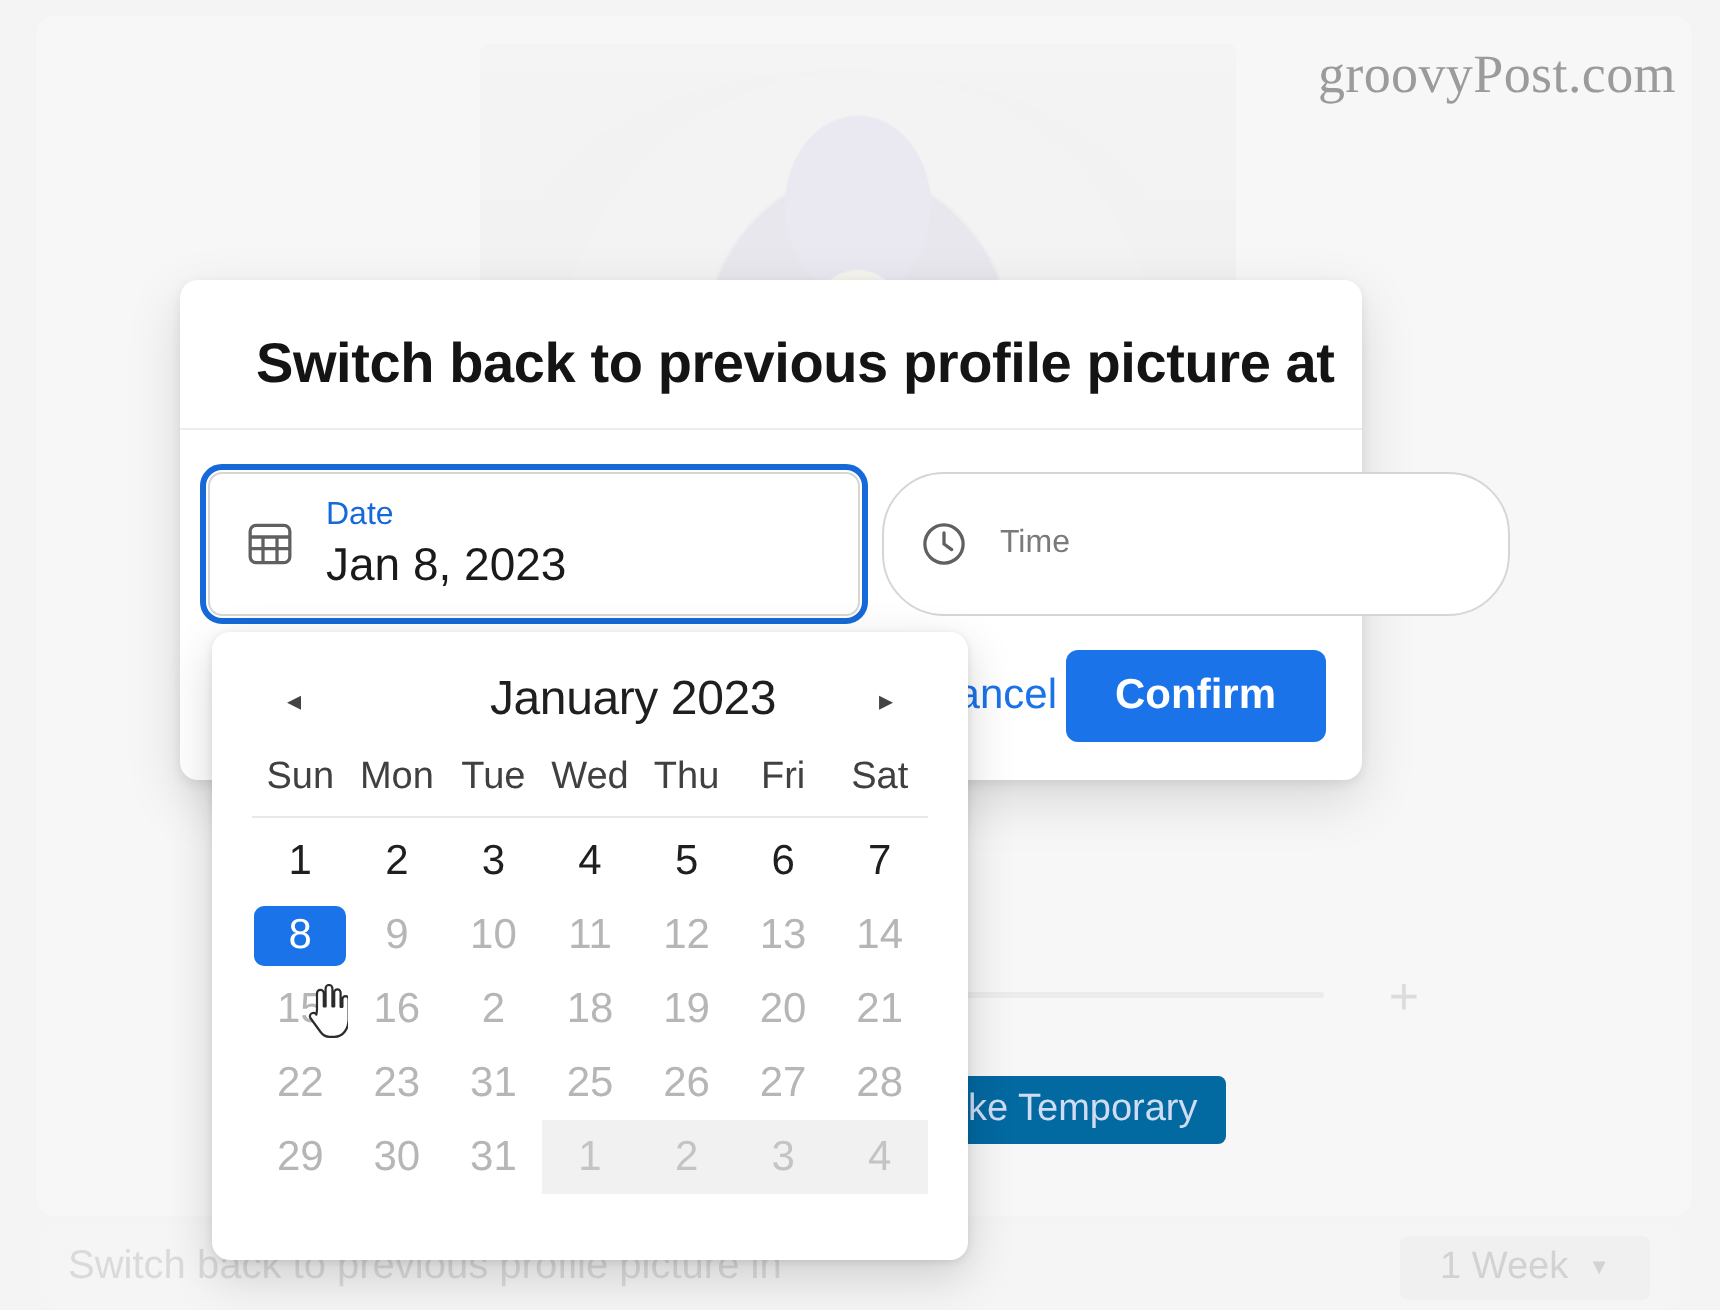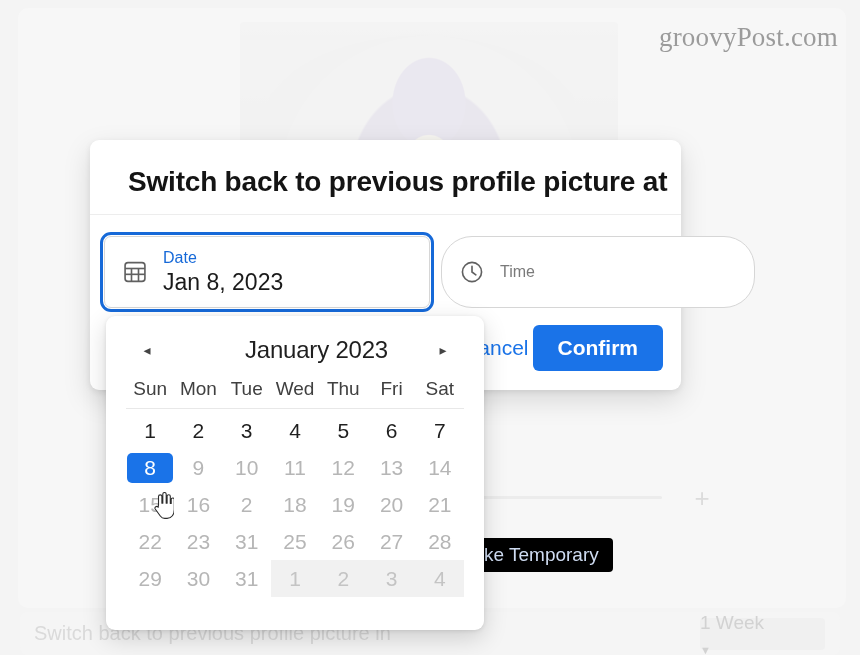--- a/index.html
+++ b/index.html
@@ -86,21 +86,21 @@
     line-height: 20px;
     text-align: center;
     font-weight: 300;
   }
   #bg-make-temporary {
     position: absolute;
     left: 470px;
     top: 538px;
     padding: 6px 14px;
     border-radius: 4px;
-    background: #000000;
+    background: #0369a1;
     color: #cfdcf2;
     font-size: 19px;
     white-space: nowrap;
   }
 
   #bg-bottom-bar {
     position: absolute;
     left: 20px;
     top: 612px;
     width: 820px;
@@ -118,24 +118,23 @@
   }
   #bg-week-dropdown {
     position: absolute;
     left: 700px;
     top: 618px;
     width: 125px;
     height: 32px;
     background: #f0f0f0;
     border-radius: 4px;
     display: flex;
-    align-items: flex-start;
+    align-items: center;
     justify-content: center;
     gap: 10px;
-    flex-direction: column;
   }
   #bg-week-dropdown .wk-label {
     font-size: 19px;
     color: #d2d2d2;
   }
   #bg-week-dropdown .wk-caret {
     font-size: 11px;
     color: #d2d2d2;
   }
 

